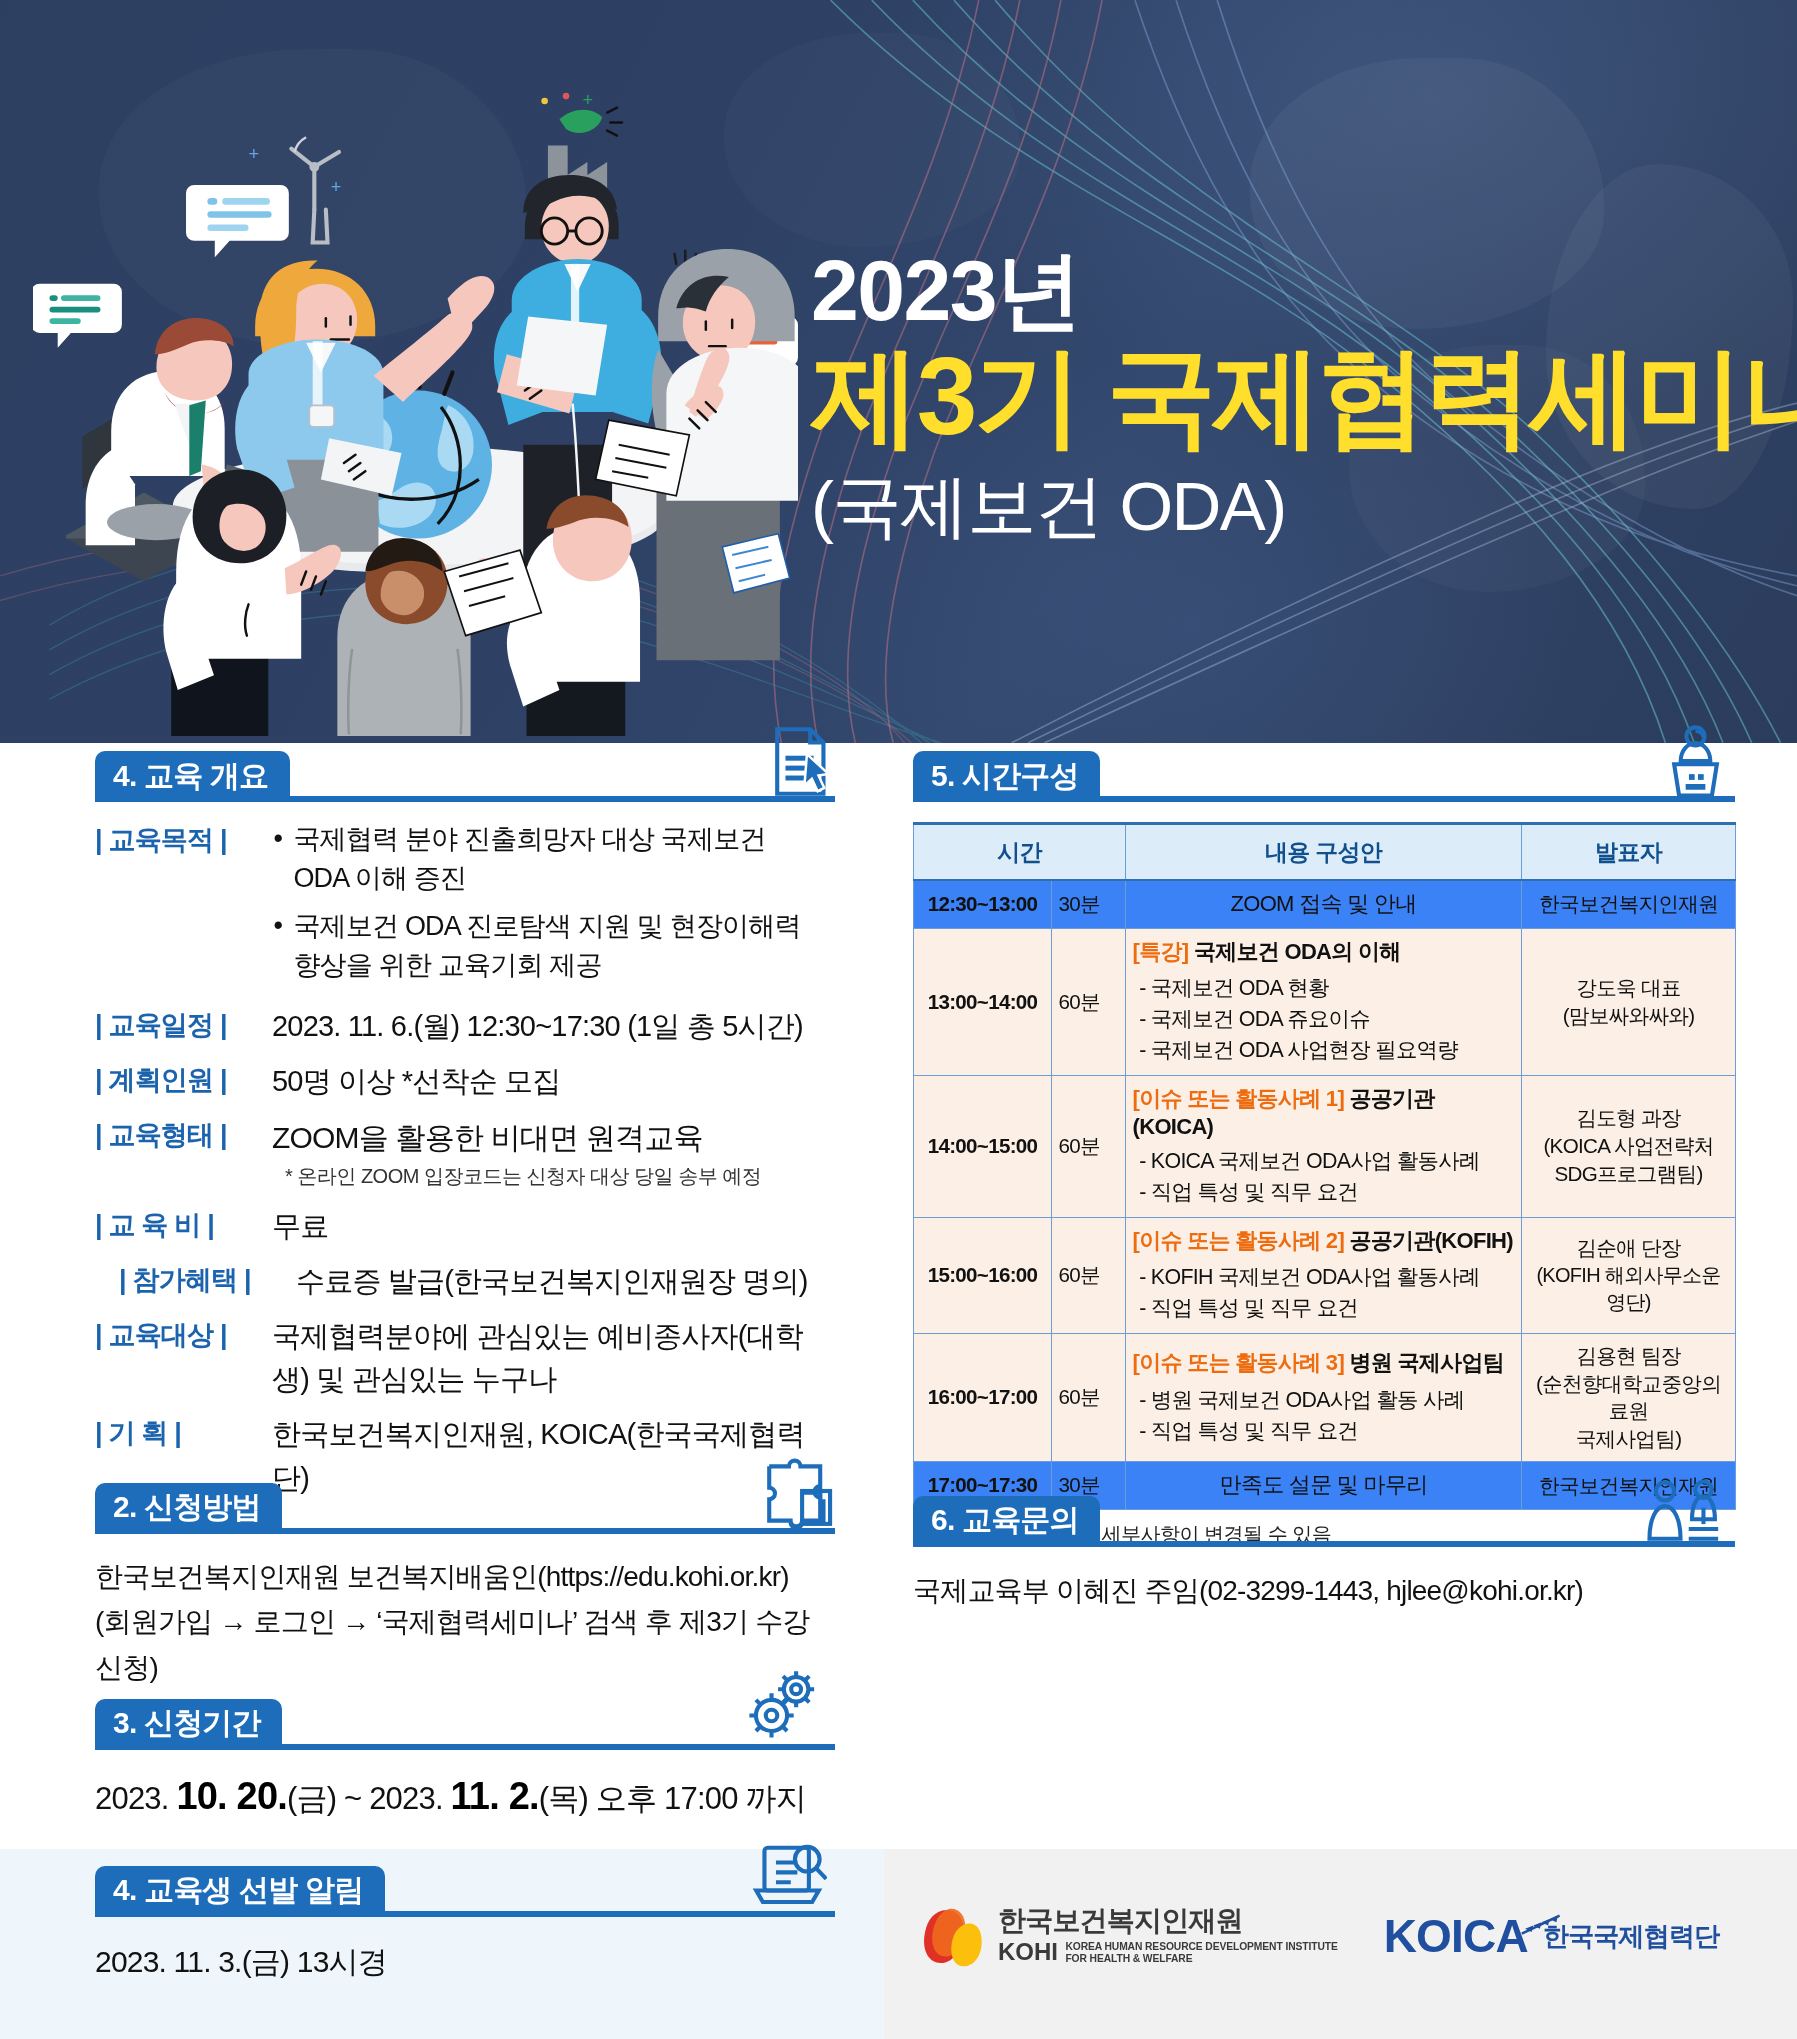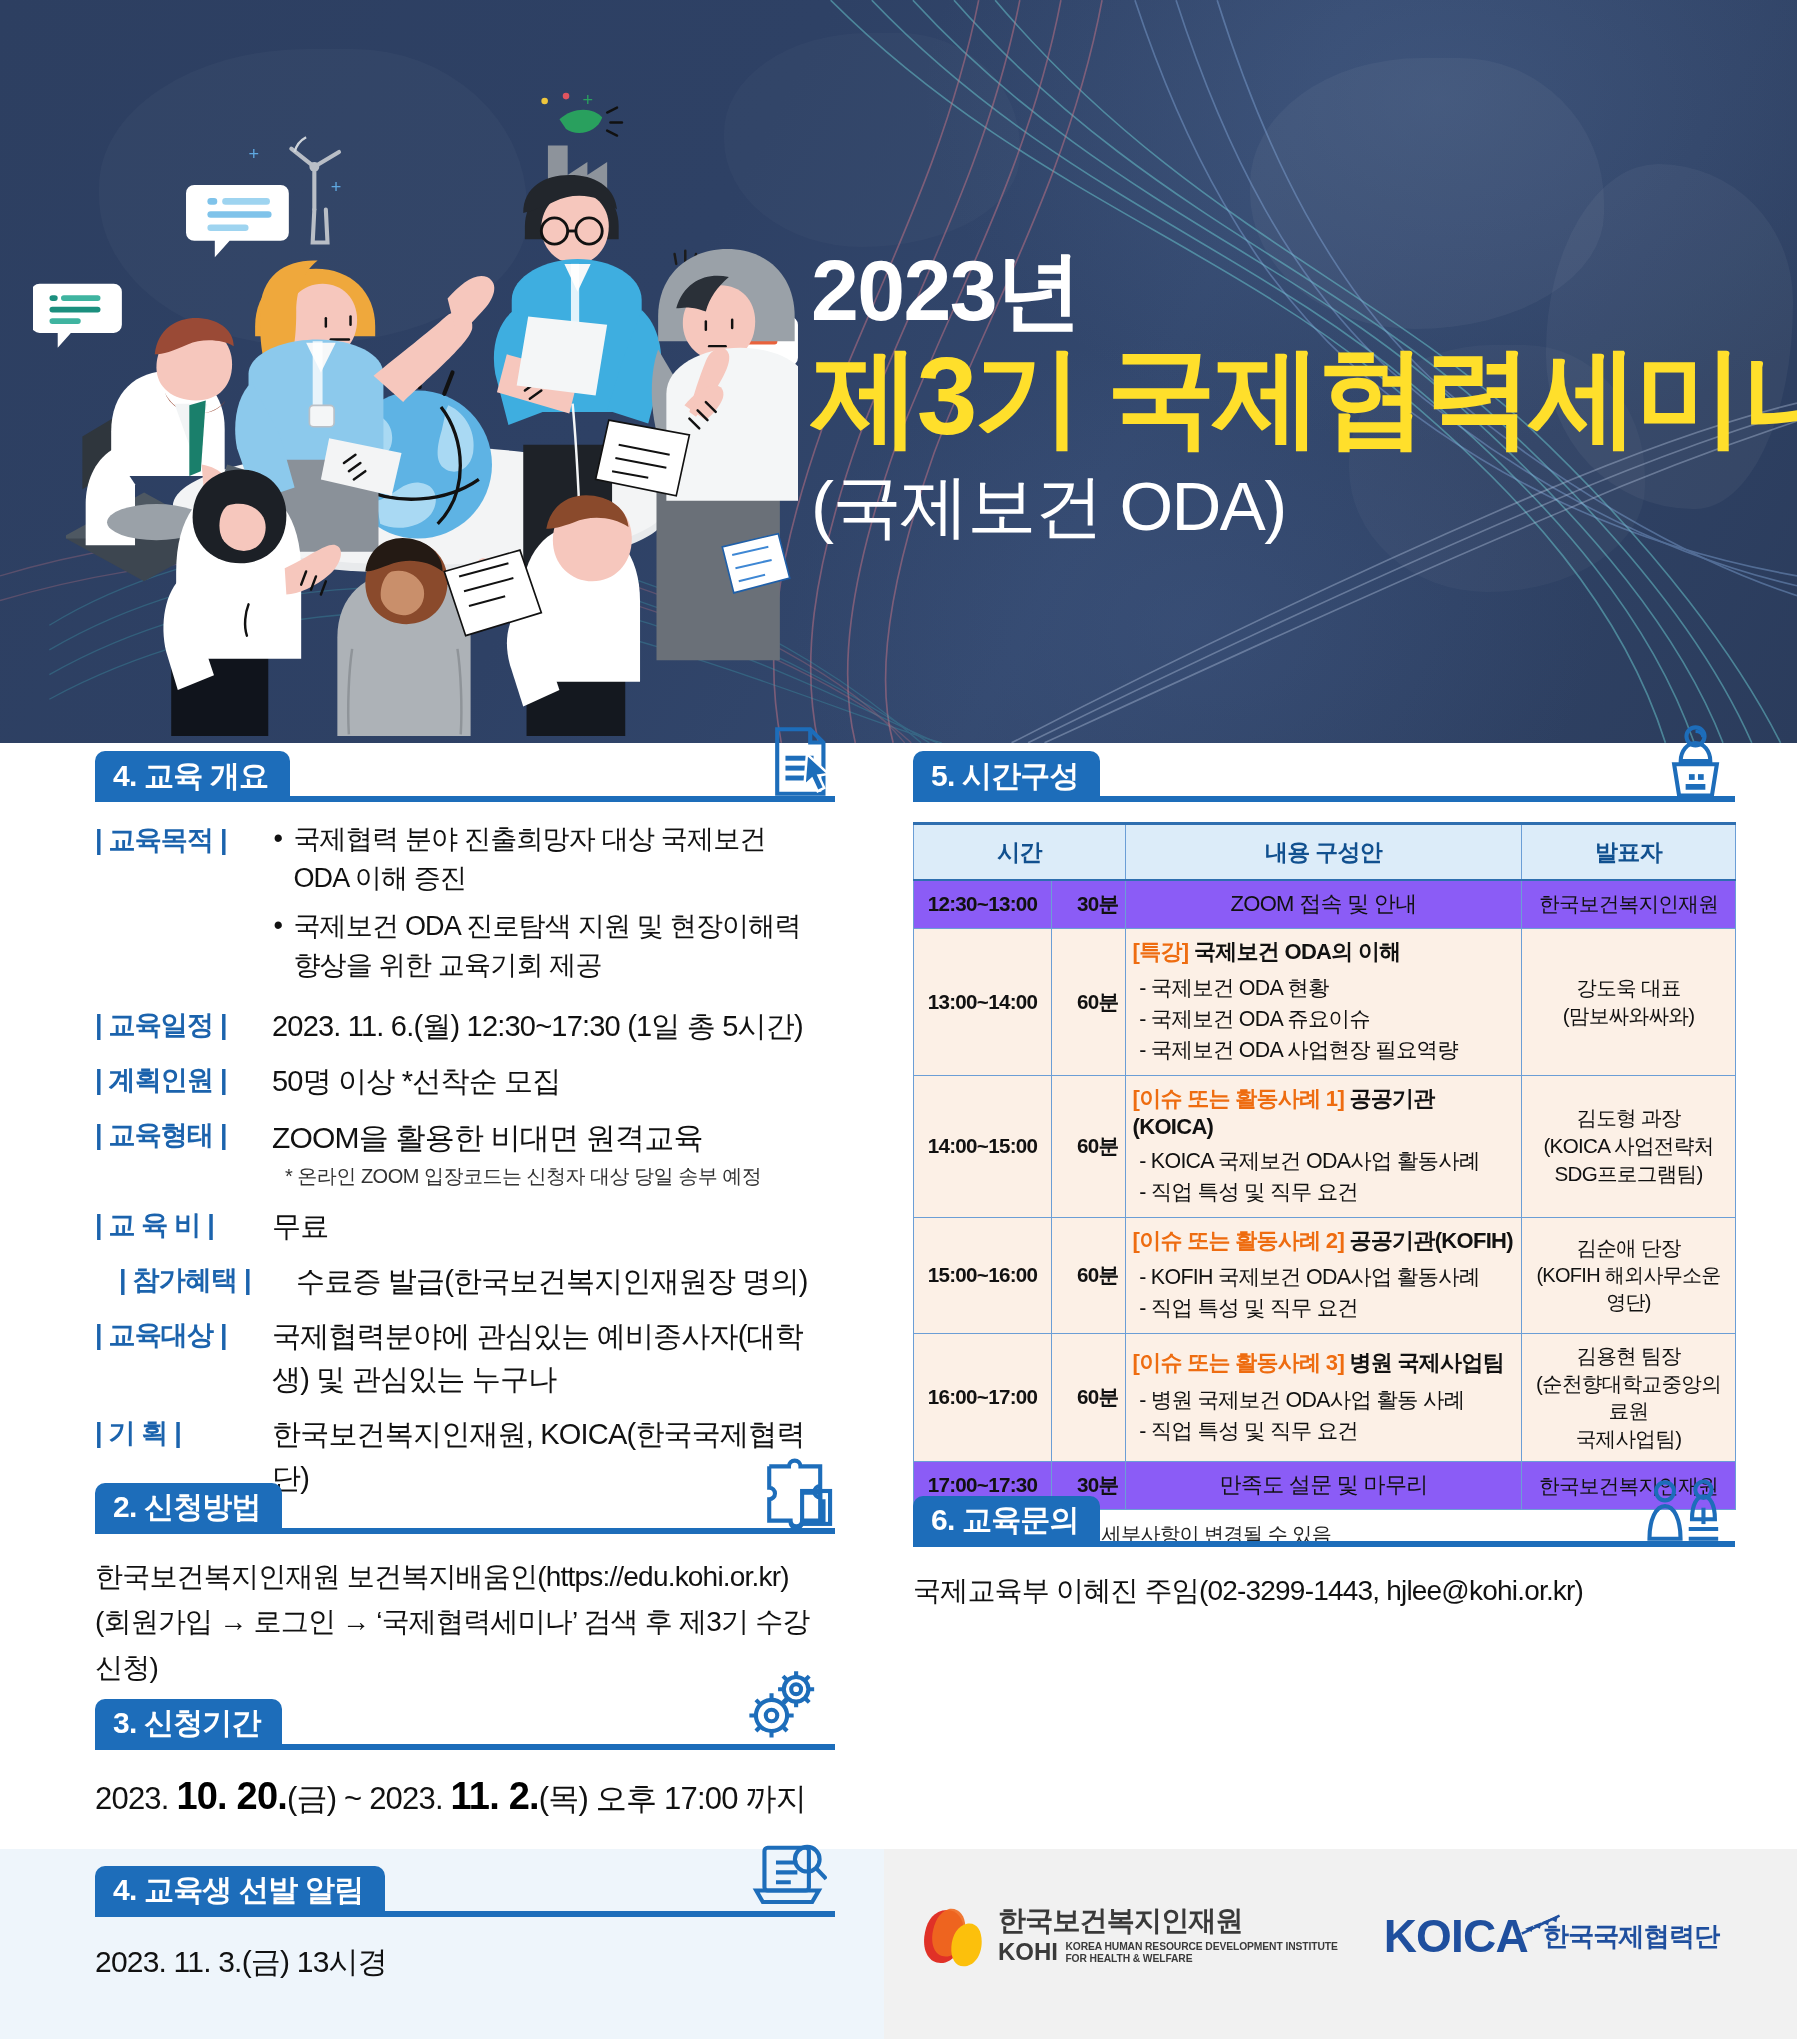--- a/index.html
+++ b/index.html
@@ -96,26 +96,26 @@
   table.sched th, table.sched td {
     border: 1.6px solid #6b9ed6; font-size: 20.6px; color: #111;
     letter-spacing: -0.7px; padding: 8.2px 6.6px; vertical-align: middle;
   }
   table.sched thead th {
     background: #dcecf9; color: #11508f; font-weight: 700; font-size: 23px;
     border-top: 3.3px solid #2f6fb0; border-bottom: 2.5px solid #2f6fb0;
     text-align: center; padding: 11.5px 6.6px;
   }
   td.c-time { text-align: center; font-weight: 700; font-size: 22px; white-space: nowrap; }
-  td.c-dur  { text-align: right; font-weight: 700; font-size: 21.4px; white-space: nowrap; }
+  td.c-dur  { text-align: left; font-weight: 400; font-size: 21.4px; white-space: nowrap; }
   td.c-body { text-align: left; padding-left: 15px; }
   td.c-body.center { text-align: center; padding-left: 6.6px; font-size: 22px; }
   td.c-spk  { text-align: center; font-size: 21.4px; line-height: 1.35; }
   tr.beige td { background: #fcf0e6; }
-  tr.plainrow td { background: #8b5cf6; }
+  tr.plainrow td { background: #3b82f6; }
   .tag { color: #ee6c10; font-weight: 700; }
   .topic-title { font-weight: 700; font-size: 22px; letter-spacing: -0.7px; margin-bottom: 6.6px; }
   .topic-li { font-size: 21.4px; letter-spacing: -0.7px; line-height: 1.45; padding-left: 6.6px; }
   .tfoot-note { font-size: 20px; color: #222; letter-spacing: -0.5px; margin-top: 11.5px; }
 
   .contact { font-size: 28px; color: #111; letter-spacing: -0.8px; }
 
   
   .logos { position: absolute; left: 921px; top: 1904px; display: flex; align-items: center; gap: 46px; }
   .logo-kohi { display: flex; align-items: center; gap: 13px; }

